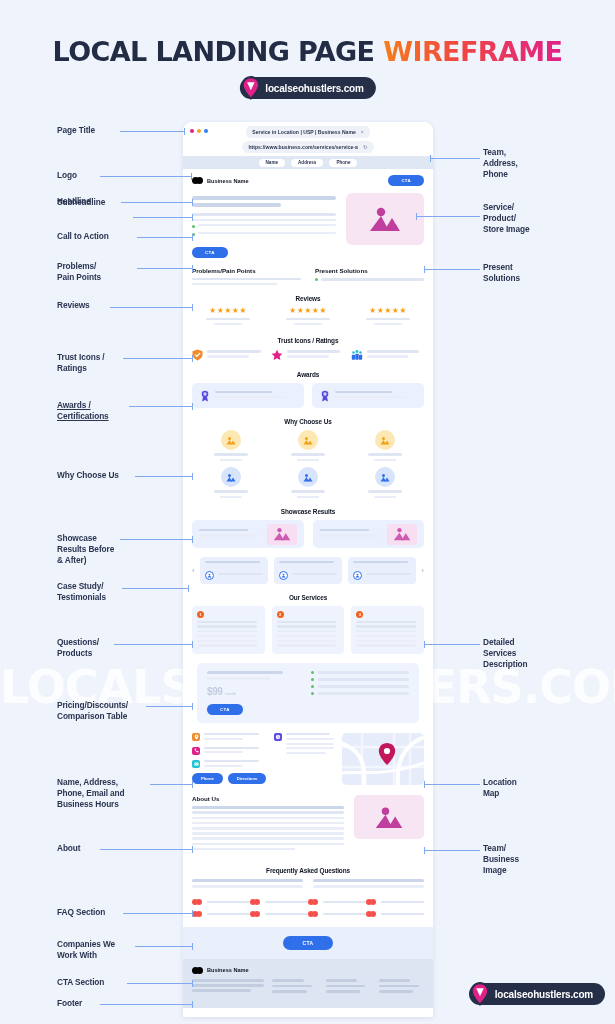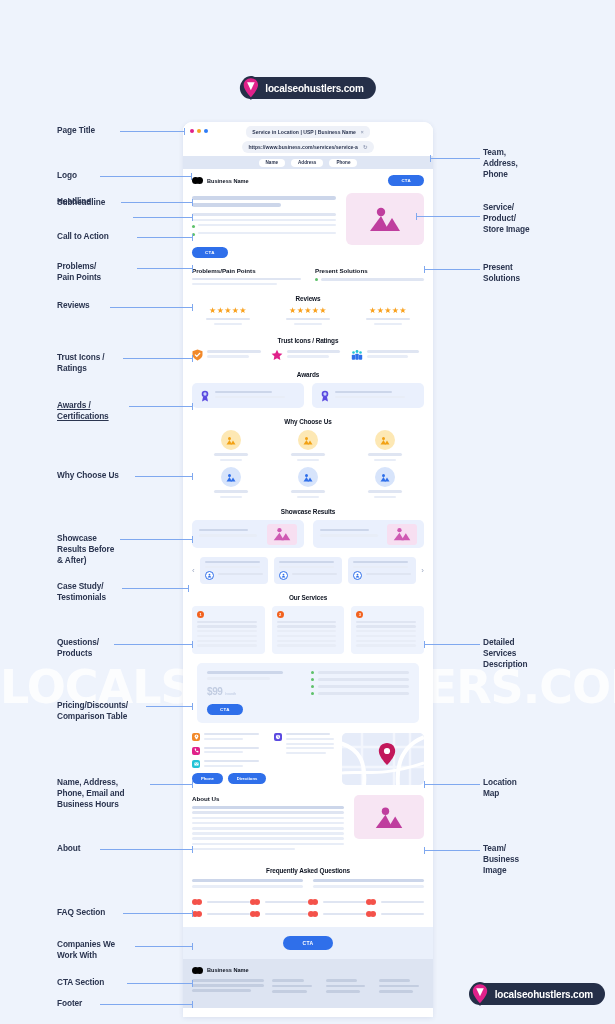--- a/index.html
+++ b/index.html
@@ -266,20 +266,24 @@
   .lead.toright::after{ right:0; }
   .lead.toleft::after{ left:0; }
 </style>
 </head>
 <body>
 
 <div id="page">
 
   <div class="watermark">LOCALSEOHUSTLERS.COM</div>
 
+  <div class="title">
+    <span>LOCAL LANDING PAGE</span>
+    <span class="accent">WIREFRAME</span>
+  </div>
 
   <div class="brandpill">
     <svg class="logomark" viewBox="0 0 30 30">
       <path d="M15 3c5 0 9 3.8 9 8.8 0 6-9 15.2-9 15.2S6 17.8 6 11.8C6 6.8 10 3 15 3z" fill="#252f48"></path>
       <path d="M15 5.2c4 0 7.2 3 7.2 6.9 0 4.8-7.2 12.2-7.2 12.2S7.8 17 7.8 12.1c0-3.9 3.2-6.9 7.2-6.9z" fill="#e0218a"></path>
       <path d="M11.2 9.3h7.6l-3.8 8z" fill="#fff"></path>
     </svg>
     <span class="btxt">localseohustlers.com</span>
   </div>
 

